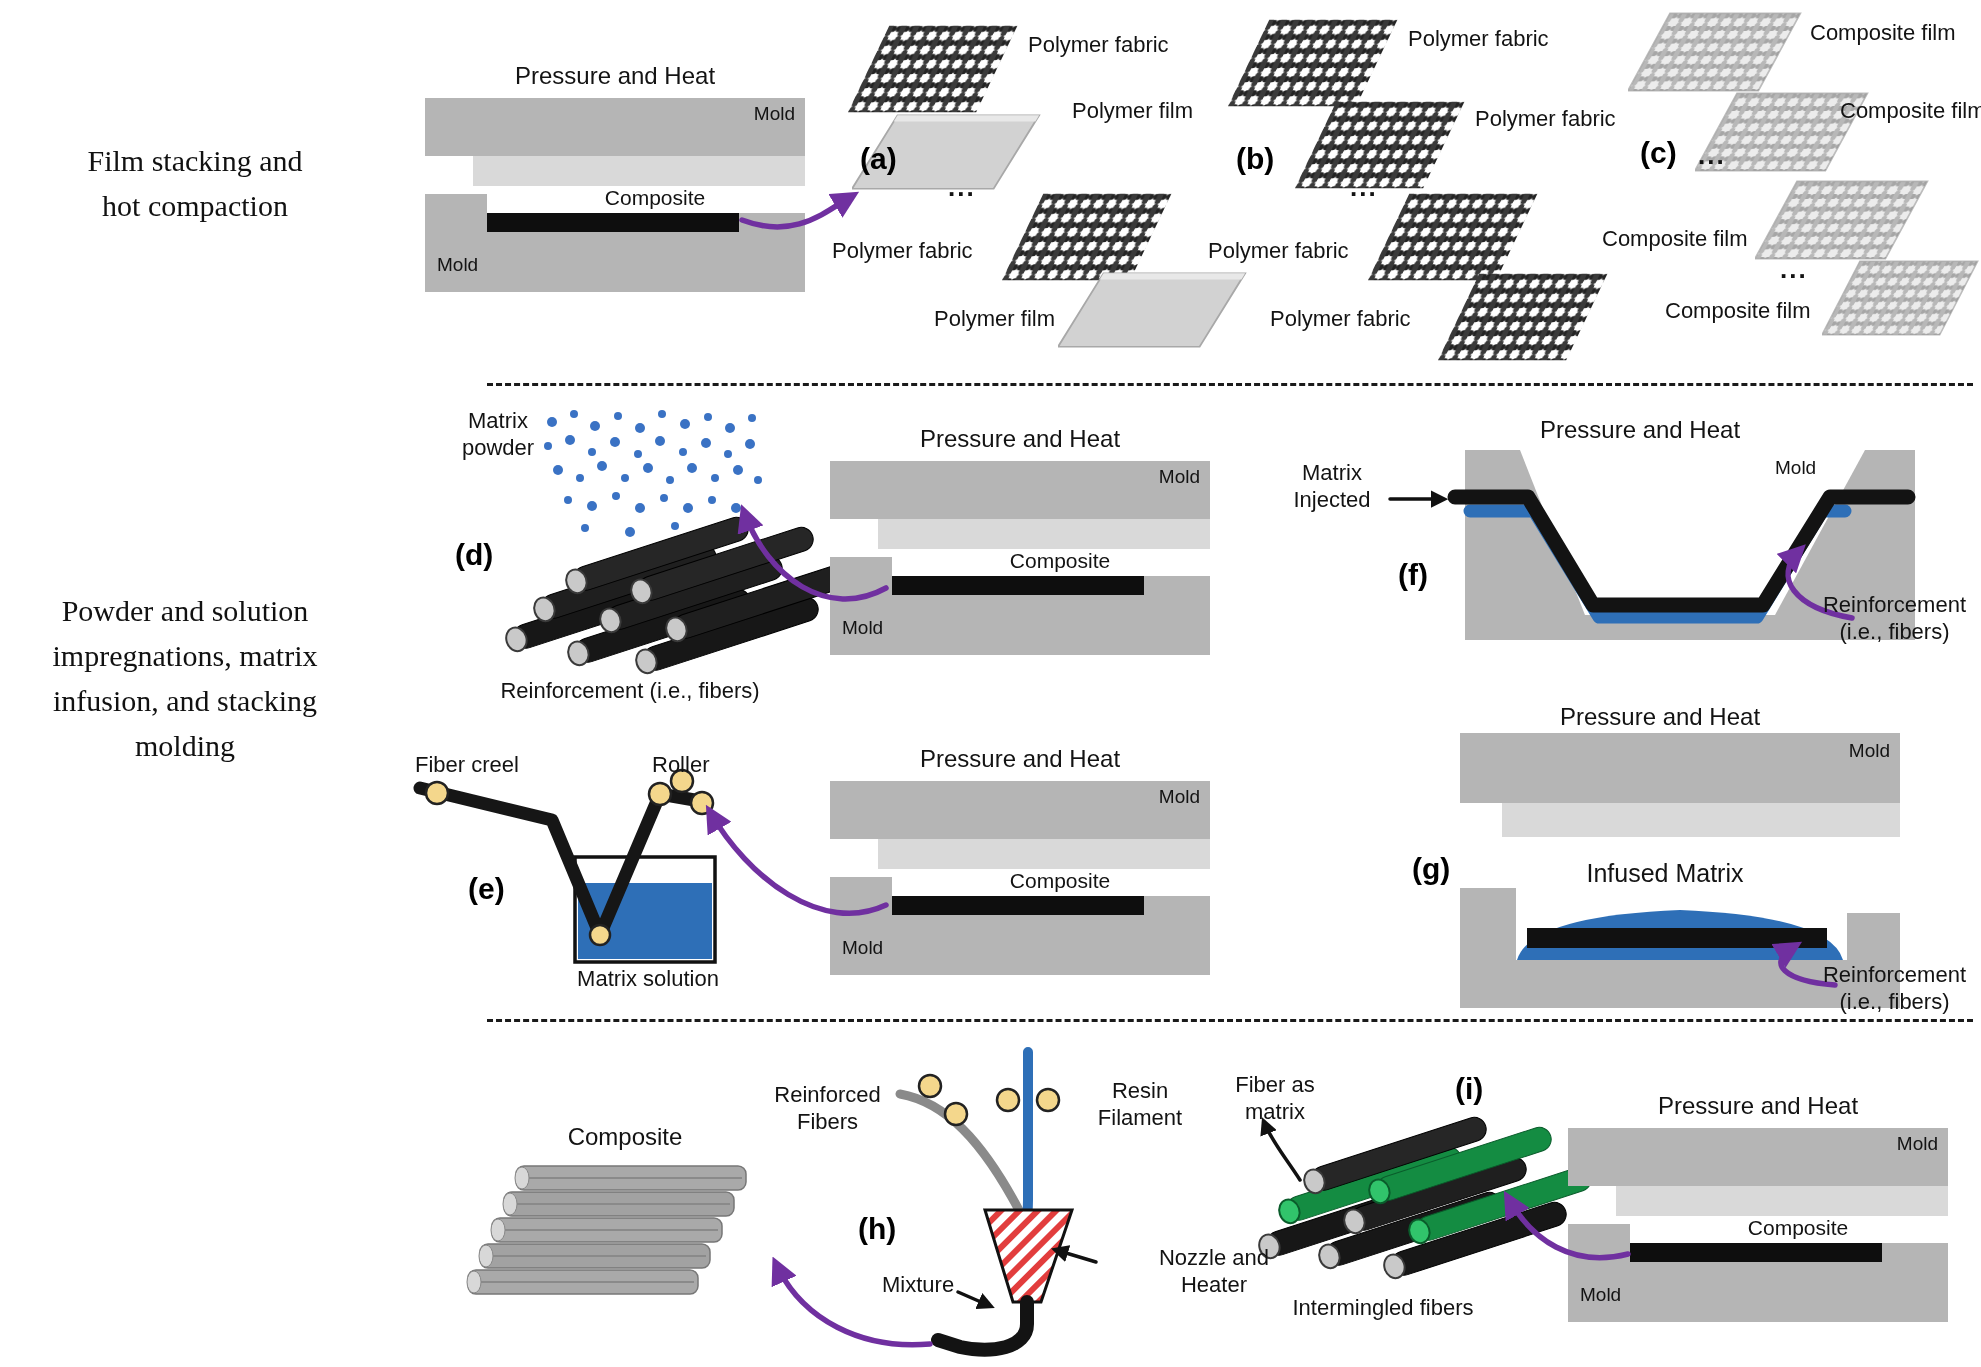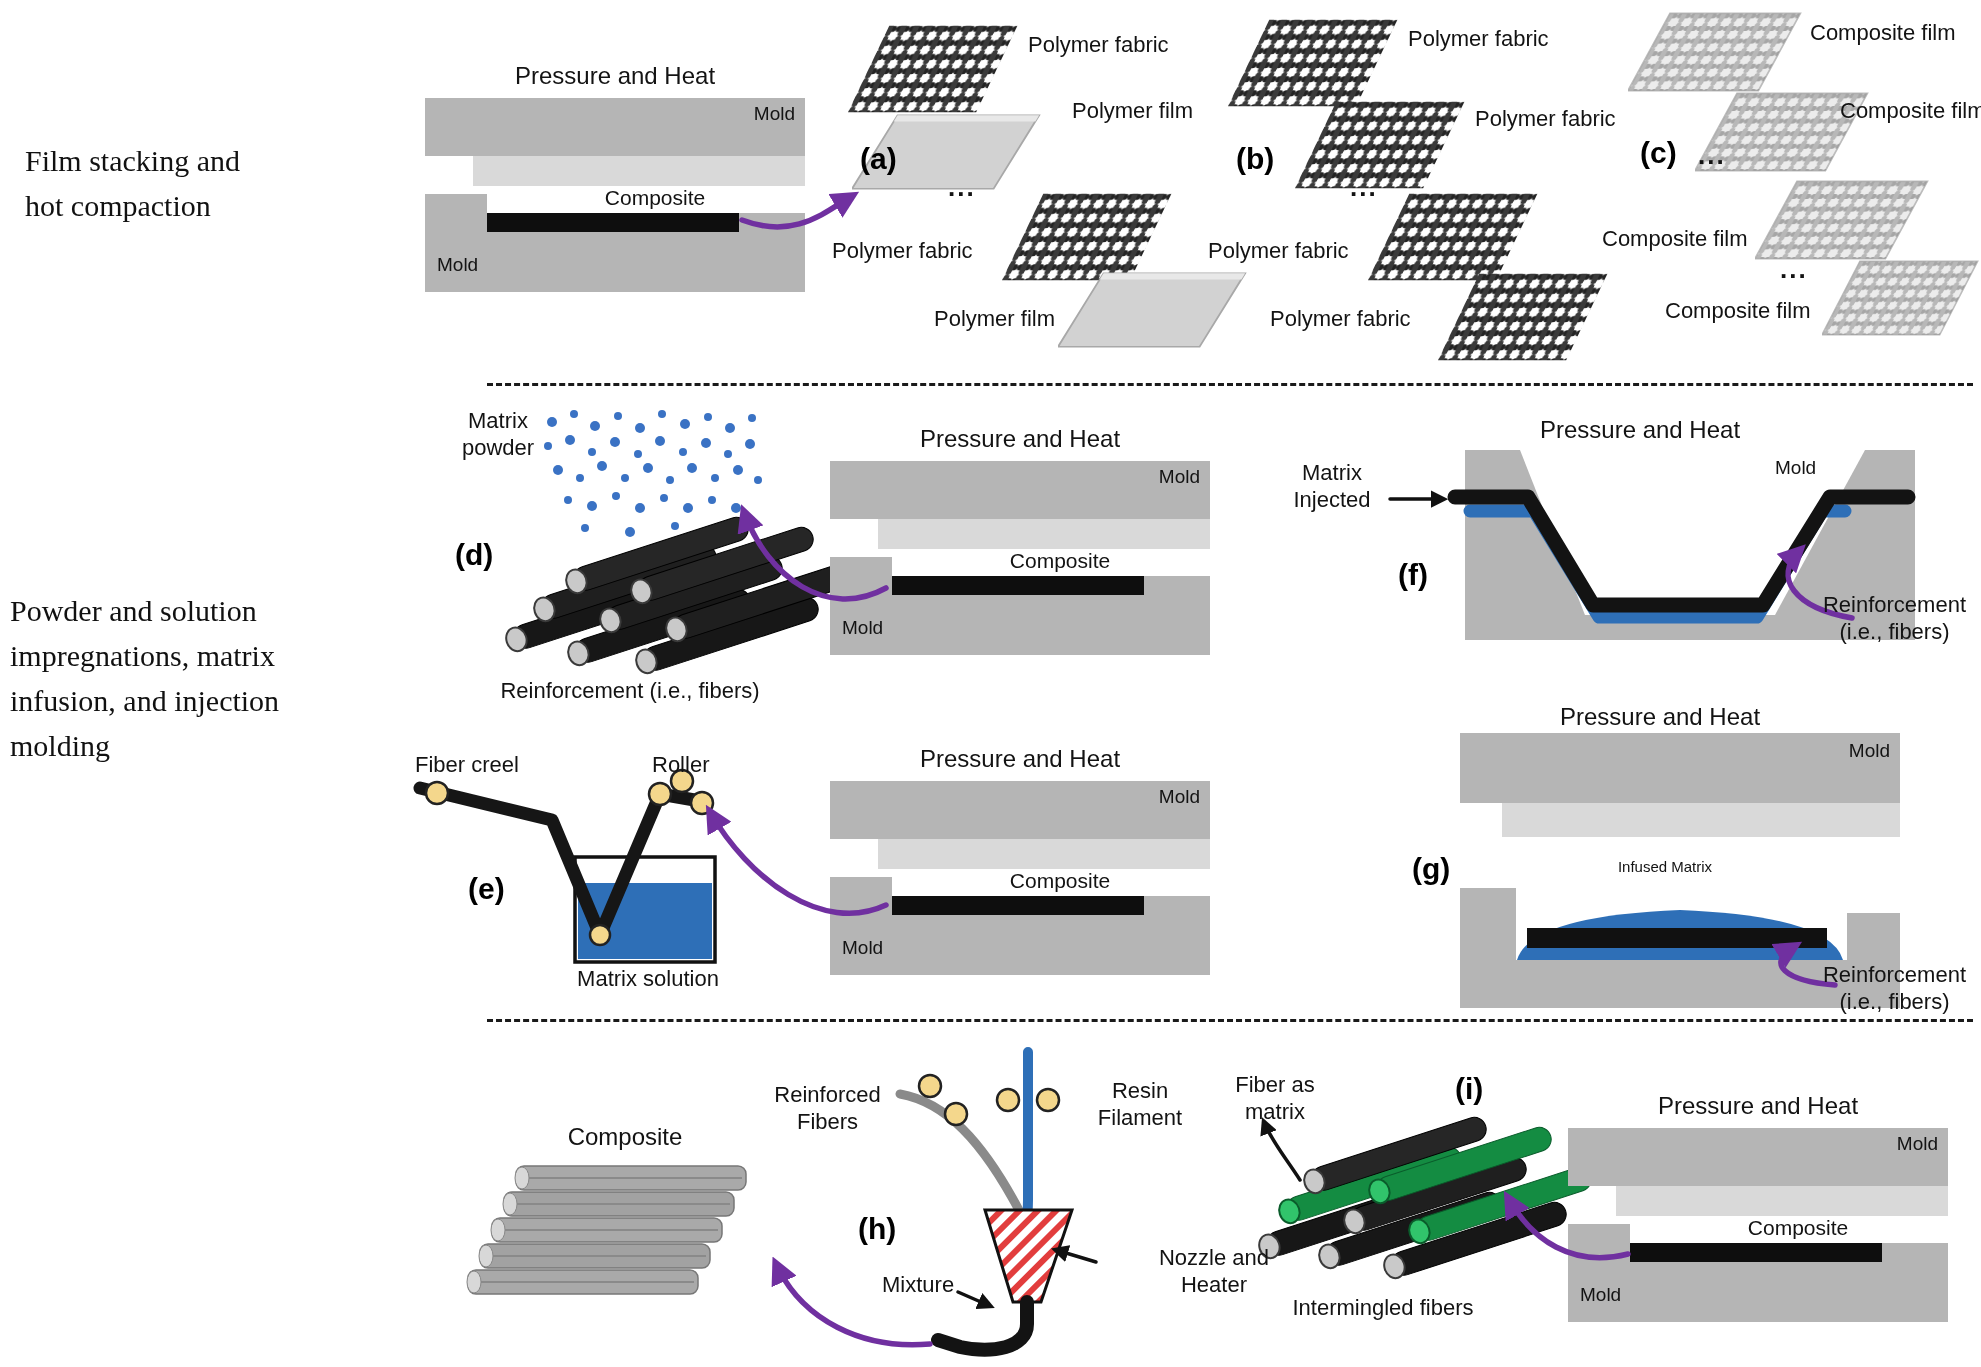--- a/index.html
+++ b/index.html
@@ -1,26 +1,26 @@
 <!DOCTYPE html>
 <html><head>
 <meta charset="utf-8">
 <style>
   html,body{margin:0;padding:0;background:#fff}
   #canvas{position:relative;width:1981px;height:1367px;background:#fff;
           font-family:"Liberation Sans",sans-serif;overflow:hidden;color:#131313}
   svg.g{position:absolute;overflow:visible;z-index:2}
   .sep{position:absolute;height:0;border-top:3.5px dashed #1a1a1a;z-index:1}
   .rowlabel{position:absolute;font-family:"Liberation Serif",serif;font-size:30px;color:#111;
-            white-space:pre-line;line-height:1.5;z-index:6}
+            text-align:center;white-space:pre-line;line-height:1.5;z-index:6}
   .lbl{position:absolute;font-size:22px;color:#131313;z-index:6;line-height:1.22}
   .c{text-align:center}
   .nw{white-space:nowrap}
   .t24{font-size:24px}
-  .t23{font-size:15px}
+  .t23{font-size:25px}
   .tag{position:absolute;font-weight:700;font-size:30px;color:#000;z-index:6;white-space:nowrap}
   .dots{position:absolute;font-weight:700;font-size:26px;letter-spacing:2px;z-index:6;white-space:nowrap}
   
   .press{position:absolute;width:380px;height:235px;z-index:2}
   .press>div{position:absolute}
   .p-title{left:0;right:0;top:0;text-align:center;font-size:24px;white-space:nowrap}
   .p-top{left:0;top:36px;width:380px;height:58px;background:#b5b5b5}
   .p-mold{position:absolute;right:10px;top:5px;font-size:19px}
   .p-inner{left:48px;top:94px;width:332px;height:30px;background:#d9d9d9}
   .p-comp{left:130px;top:124px;width:200px;text-align:center;font-size:21px}
@@ -72,21 +72,21 @@
     </defs>
   </svg>
 
   <div class="sep" style="left:487px;top:383px;width:1486px"></div>
   <div class="sep" style="left:487px;top:1019px;width:1486px"></div>
 
   <div class="rowlabel" style="left:25px;top:138px;width:340px">Film stacking and
 hot compaction</div>
   <div class="rowlabel" style="left:10px;top:588px;width:350px">Powder and solution
 impregnations, matrix
-infusion, and injection
+infusion, and stacking
 molding</div>
 
   <div class="press" style="left:425px;top:62px">
     <div class="p-title">Pressure and Heat</div>
     <div class="p-top">
       <div class="p-mold">Mold</div>
     </div>
     <div class="p-inner"></div>
     <div class="p-comp">Composite</div>
     <div class="p-bar"></div>

